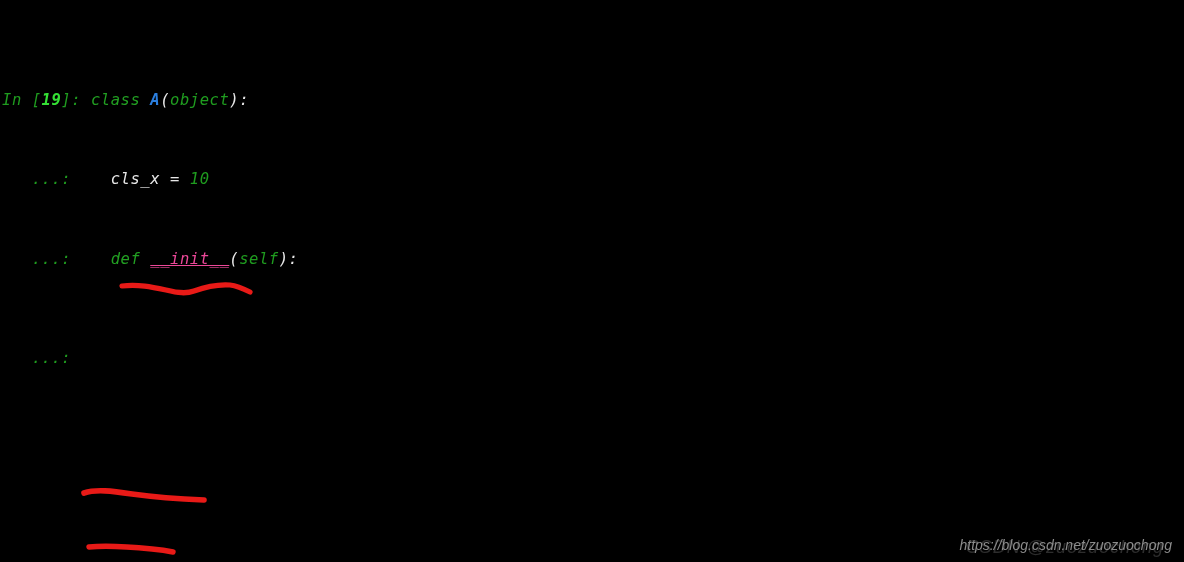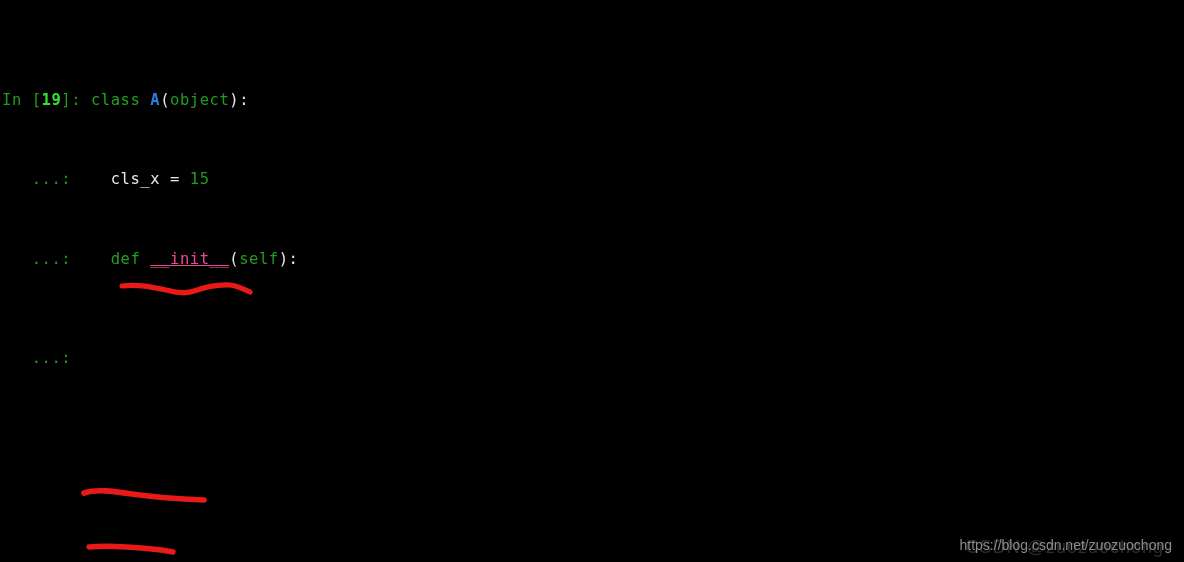--- a/index.html
+++ b/index.html
@@ -12,20 +12,21 @@
     position: relative;
     width: 1184px;
     height: 562px;
     background: #000000;
     overflow: hidden;
     font-family: "DejaVu Sans Mono", "Liberation Mono", monospace;
     font-size: 15.5px;
     line-height: 19.8px;
     letter-spacing: 0.55px;
     color: #e8e8e8;
+    font-style: italic;
     -webkit-font-smoothing: antialiased;
   }
   .screen {
     position: absolute;
     left: 2px;
     top: 12px;
     right: 0;
     white-space: pre;
   }
   .line {
@@ -85,21 +86,21 @@
 </head>
 <body>
 
 <div id="terminal">
 
   <div class="screen">
 
     
     <div class="line"><span class="p-in">In </span><span class="p-in">[</span><span class="p-innum">19</span><span class="p-in">]</span><span class="p-in">: </span><span class="kw">class</span><span class="txt"> </span><span class="cls">A</span><span class="txt">(</span><span class="builtin">object</span><span class="txt">):</span></div>
 
-    <div class="line"><span class="p-cont">   ...:</span><span class="txt">    cls_x = </span><span class="num">15</span></div>
+    <div class="line"><span class="p-cont">   ...:</span><span class="txt">    cls_x = </span><span class="num">10</span></div>
 
     <div class="line"><span class="p-cont">   ...:</span><span class="kw">    def </span><span class="dunder">__init__</span><span class="txt">(</span><span class="builtin">self</span><span class="txt">):</span></div>
 
 
     <div class="line"><span class="p-cont">   ...:</span></div>
 
     <div class="line blank"></div>
 
     
     

